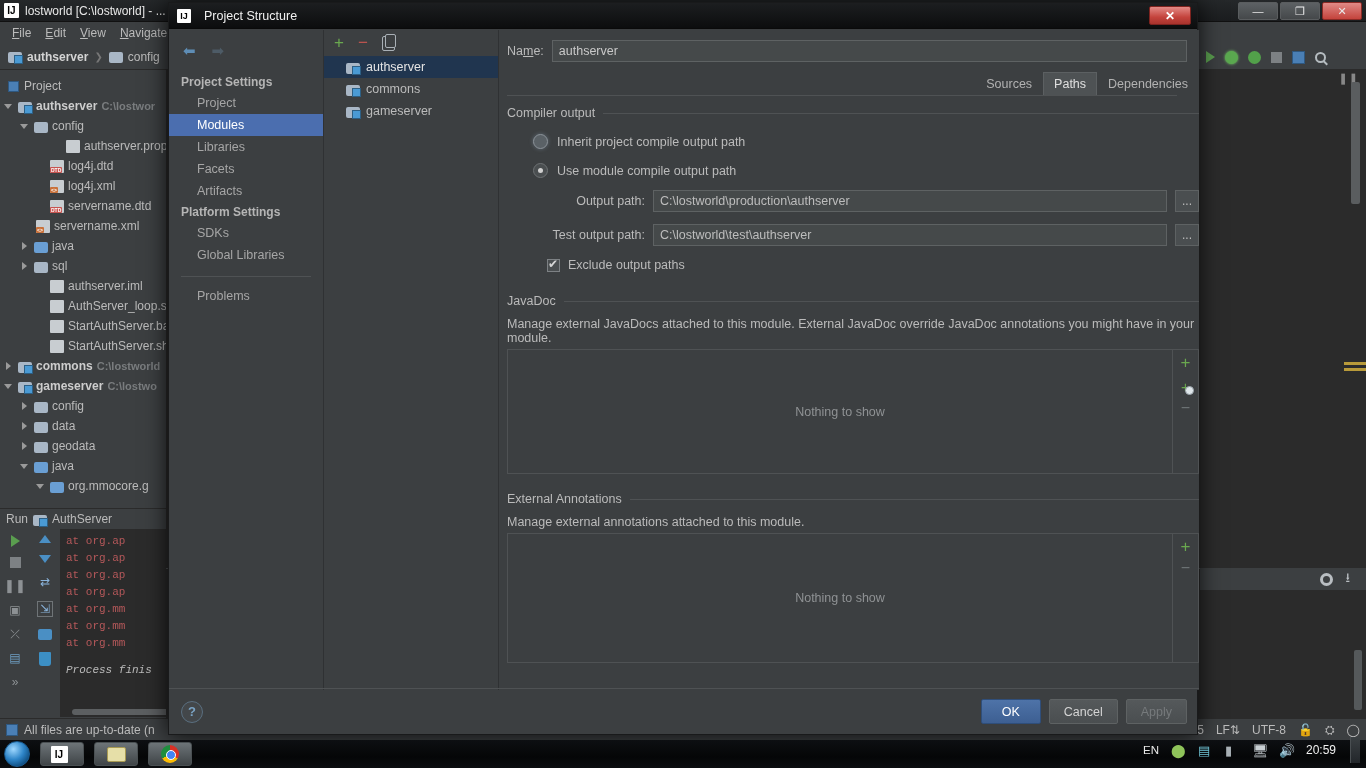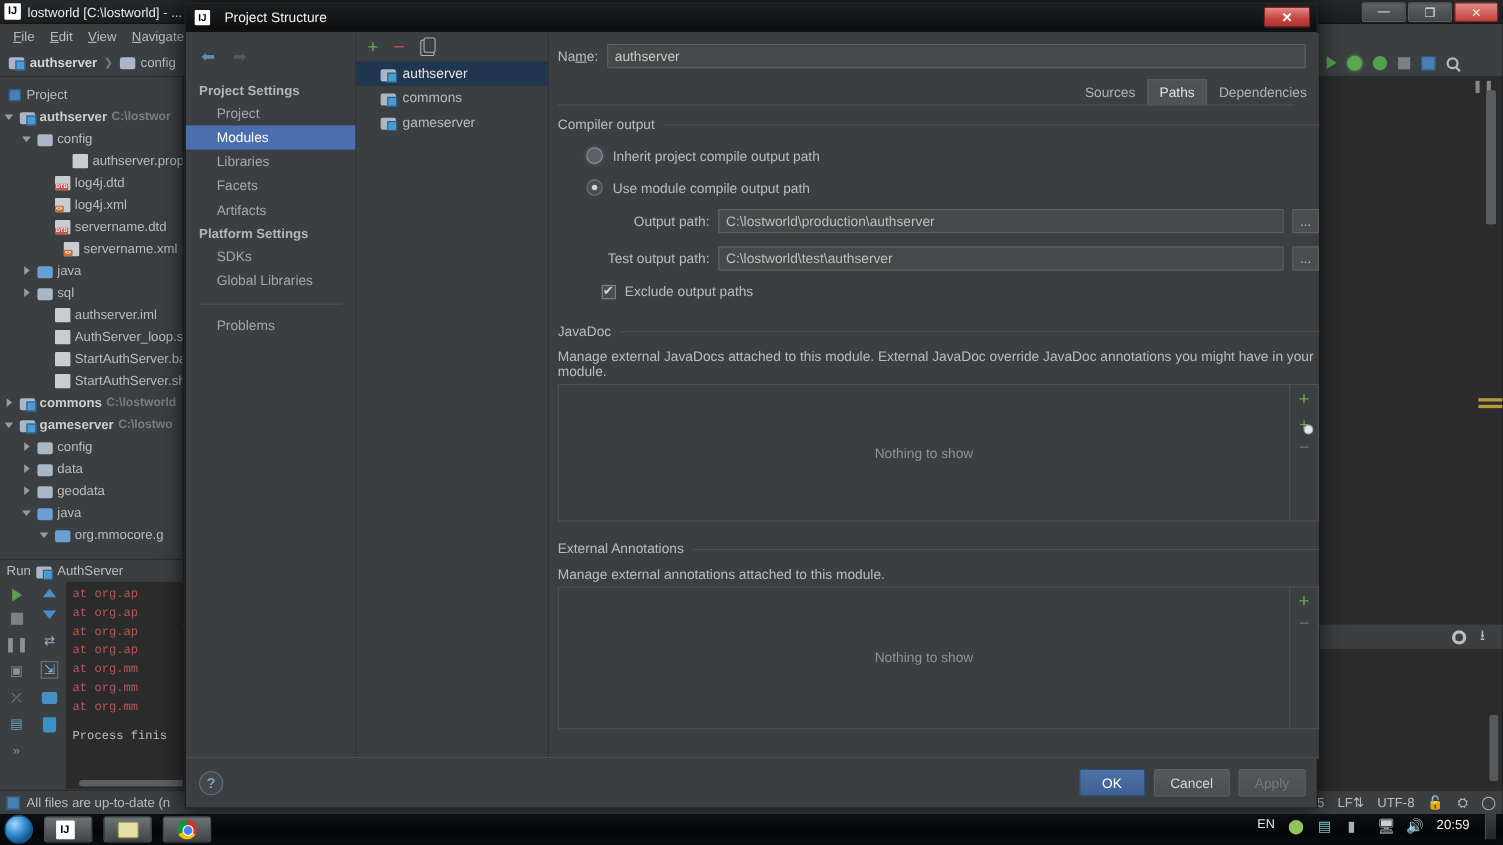--- a/index.html
+++ b/index.html
@@ -103,21 +103,21 @@
   }
   .run-header { height:20px; display:flex; align-items:center; gap:5px; padding-left:6px; font-size:12px;}
   .run-body { display:flex; height:188px; }
   .run-gutter { width:30px; display:flex; flex-direction:column; align-items:center; padding-top:6px; gap:10px;}
   .run-gutter2 { width:30px; display:flex; flex-direction:column; align-items:center; padding-top:6px; gap:12px;}
   .console {
     flex:1; background:#2b2b2b; font-family:"Liberation Mono", monospace; font-size:11px;
     color:#cc7832; padding:4px 2px 0 6px; overflow:hidden; position:relative;
   }
   .console .stack { color:#b5585a; white-space:nowrap; line-height:17px;}
-  .console .done { color:#bbbbbb; white-space:nowrap; margin-top:12px;}
+  .console .done { color:#bbbbbb; white-space:nowrap; margin-top:12px;font-style:italic;}
   .console-hscroll { position:absolute; left:12px; bottom:2px; height:6px; width:120px; background:#5c5f61; border-radius:3px;}
 
   .statusbar {
     position:absolute; left:0; top:718px; width:1366px; height:22px;
     background:#3c3f41; display:flex; align-items:center;
     font-size:12px; color:#bbbbbb; padding-left:6px; gap:6px;
     border-top:1px solid #2b2b2b;
   }
   .statusbar .right { position:absolute; right:6px; display:flex; align-items:center; gap:12px;}
 
@@ -394,21 +394,21 @@
           </span>
           <span>log4j.xml</span>
         </div>
         <div class="tnode" style="padding-left:36px">
           <span class="arrow"></span>
           <span class="ico ico-file">
             <span class="badge">DTD</span>
           </span>
           <span>servername.dtd</span>
         </div>
-        <div class="tnode" style="padding-left:44px">
+        <div class="tnode" style="padding-left:22px">
           <span class="arrow"></span>
           <span class="ico ico-file">
             <span class="badge xml">&lt;&gt;</span>
           </span>
           <span>servername.xml</span>
         </div>
         <div class="tnode" style="padding-left:20px">
           <span class="arrow collapsed"></span>
           <span class="ico ico-folder blue"></span>
           <span>java</span>

